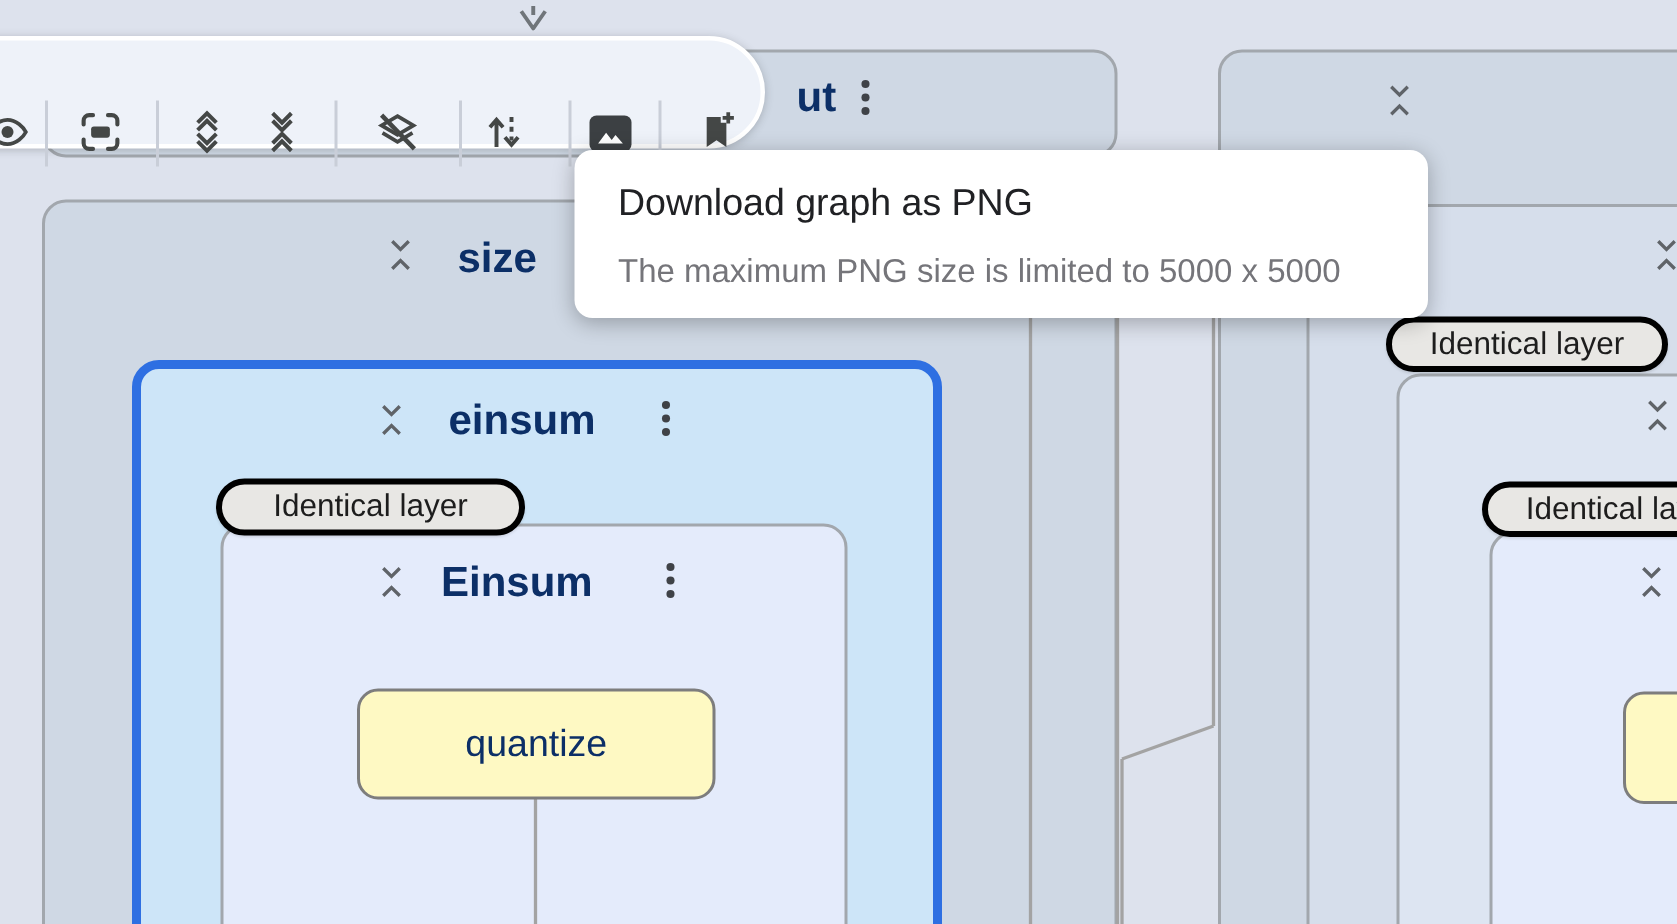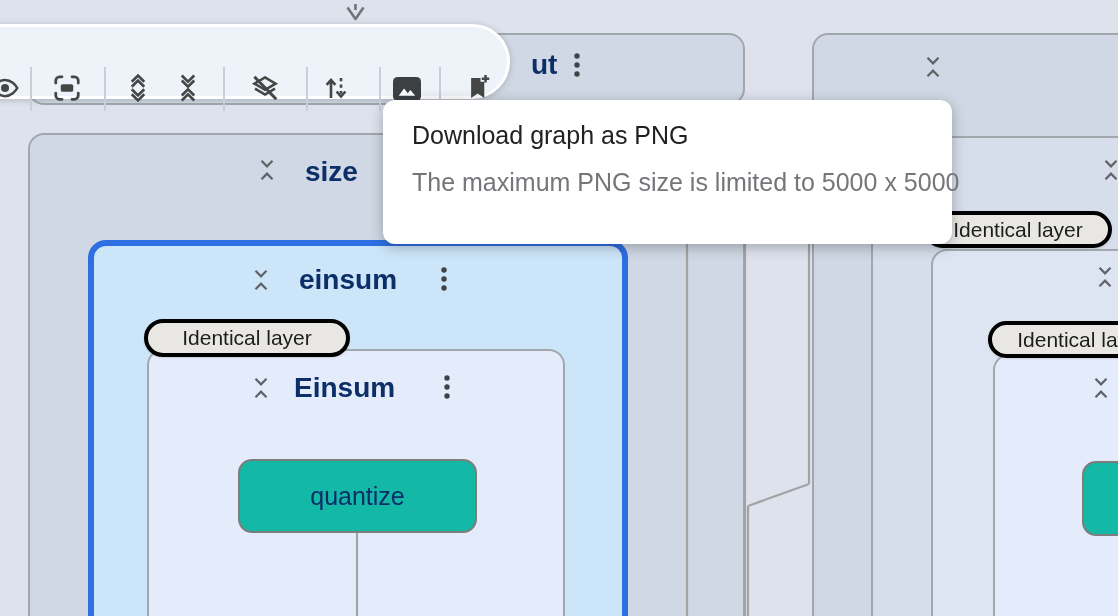--- a/index.html
+++ b/index.html
@@ -10,35 +10,35 @@
     --tooltip-title-color:#202124; --tooltip-subtitle-color:#75757a;
     --toolbar-bg:#eef2f9; --icon-color:#444746;
   }
   html,body{margin:0;padding:0;background:#fff;}
   .canvas{position:relative;width:1118px;height:616px;overflow:hidden;
     background:var(--page-bg);font-family:"Liberation Sans",sans-serif;text-align:center;}
   .group{position:absolute;box-sizing:border-box;border:2px solid var(--group-border);border-radius:16px;}
   .gtitle{position:absolute;font-weight:700;font-size:28px;color:var(--title-text);white-space:nowrap;line-height:1;}
   .cicon{position:absolute;}
   .dots{position:absolute;}
-  .opnode{position:absolute;box-sizing:border-box;background:#14b8a6;border:2.5px solid var(--node-border);
+  .opnode{position:absolute;box-sizing:border-box;background:#fef9c3;border:2.5px solid var(--node-border);
     border-radius:14px;display:flex;align-items:center;justify-content:center;
     font-size:25px;font-weight:500;color:var(--title-text);}
   .badge{position:absolute;box-sizing:border-box;background:var(--badge-bg);border:4px solid #000000;
     border-radius:19px;display:flex;align-items:center;justify-content:center;
     font-size:21px;color:var(--badge-text);box-shadow:0 1px 2px rgba(0,0,0,.12);white-space:nowrap;}
   .edges{position:absolute;left:0;top:0;pointer-events:none;}
   .toolbar{position:absolute;left:-60px;top:24px;width:570px;height:75px;background:var(--toolbar-bg);
     border:3px solid #ffffff;border-radius:40px;box-shadow:0 1px 6px rgba(60,64,67,.28);box-sizing:border-box;}
   .tb-sep{position:absolute;top:40px;width:2px;height:44px;background:#c9ced8;}
   .tb-ic{position:absolute;top:46px;width:30px;height:30px;cursor:pointer;}
-  .tooltip{position:absolute;left:383px;top:100px;width:569px;height:144px;background:#fff;border-radius:12px;
+  .tooltip{position:absolute;left:383px;top:100px;width:569px;height:112px;background:#fff;border-radius:12px;
     box-shadow:0 3px 14px rgba(0,0,0,.28);z-index:9;}
   .tt-title{position:absolute;left:29px;top:21px;font-size:25px;font-weight:500;color:var(--tooltip-title-color);white-space:nowrap;}
-  .tt-sub{position:absolute;left:29px;top:68px;font-size:25px;font-weight:400;color:var(--tooltip-subtitle-color);white-space:nowrap;}
+  .tt-sub{position:absolute;left:29px;top:68px;font-size:22px;font-weight:400;color:var(--tooltip-subtitle-color);white-space:nowrap;}
   .z1{z-index:1}.z2{z-index:2}.z3{z-index:3}.z4{z-index:4}.z5{z-index:5}.z8{z-index:8}
 </style>
 </head>
 <body>
 
 <div class="canvas">
 
   <div class="group z1" style="left:28px;top:33px;width:717px;height:72px;background:var(--group-fill-1);">
   </div>
   <span class="gtitle z2" style="left:531px;top:51px;">ut</span>

